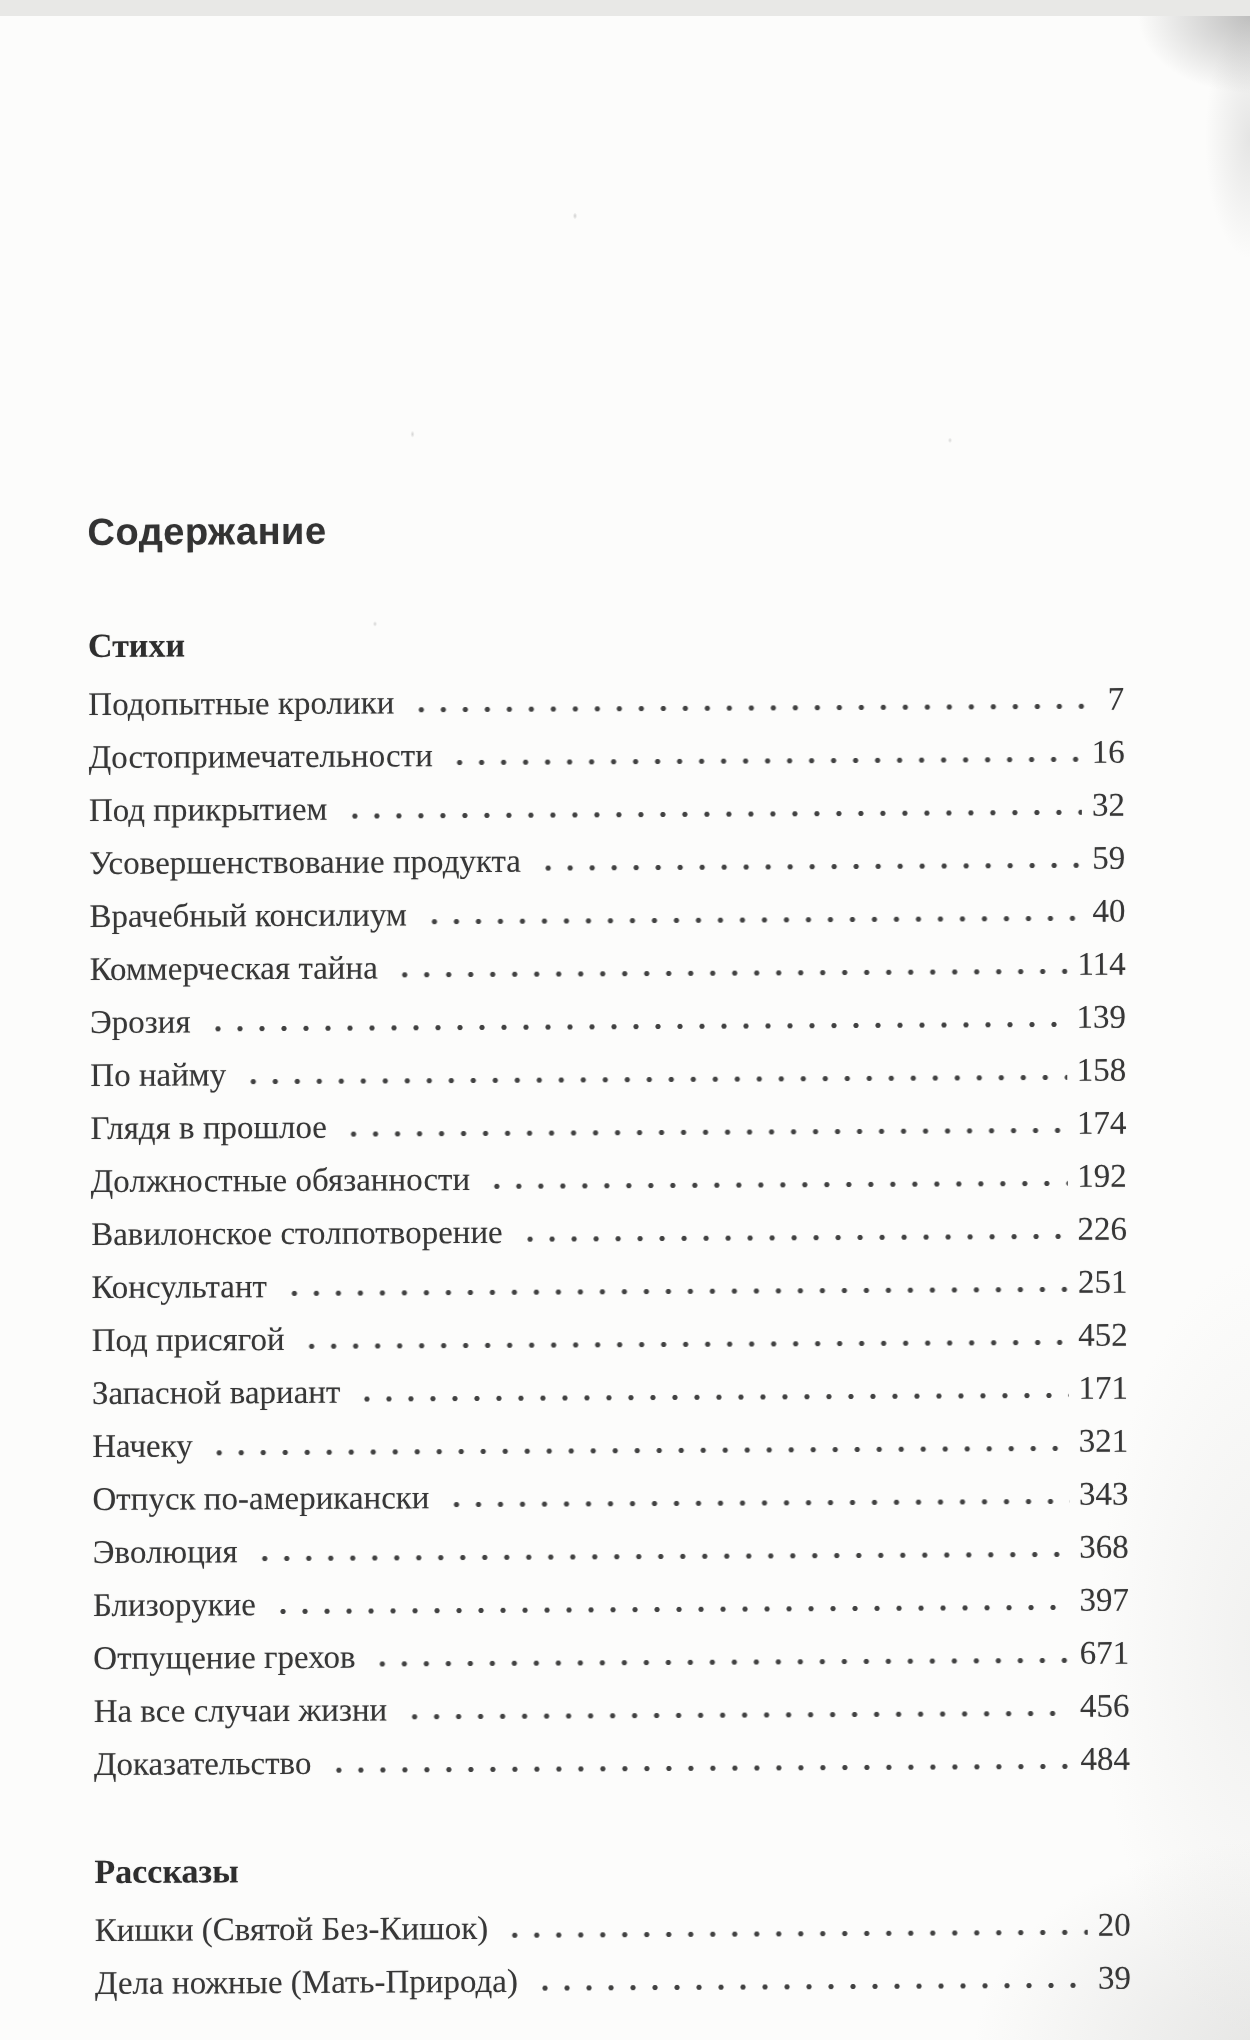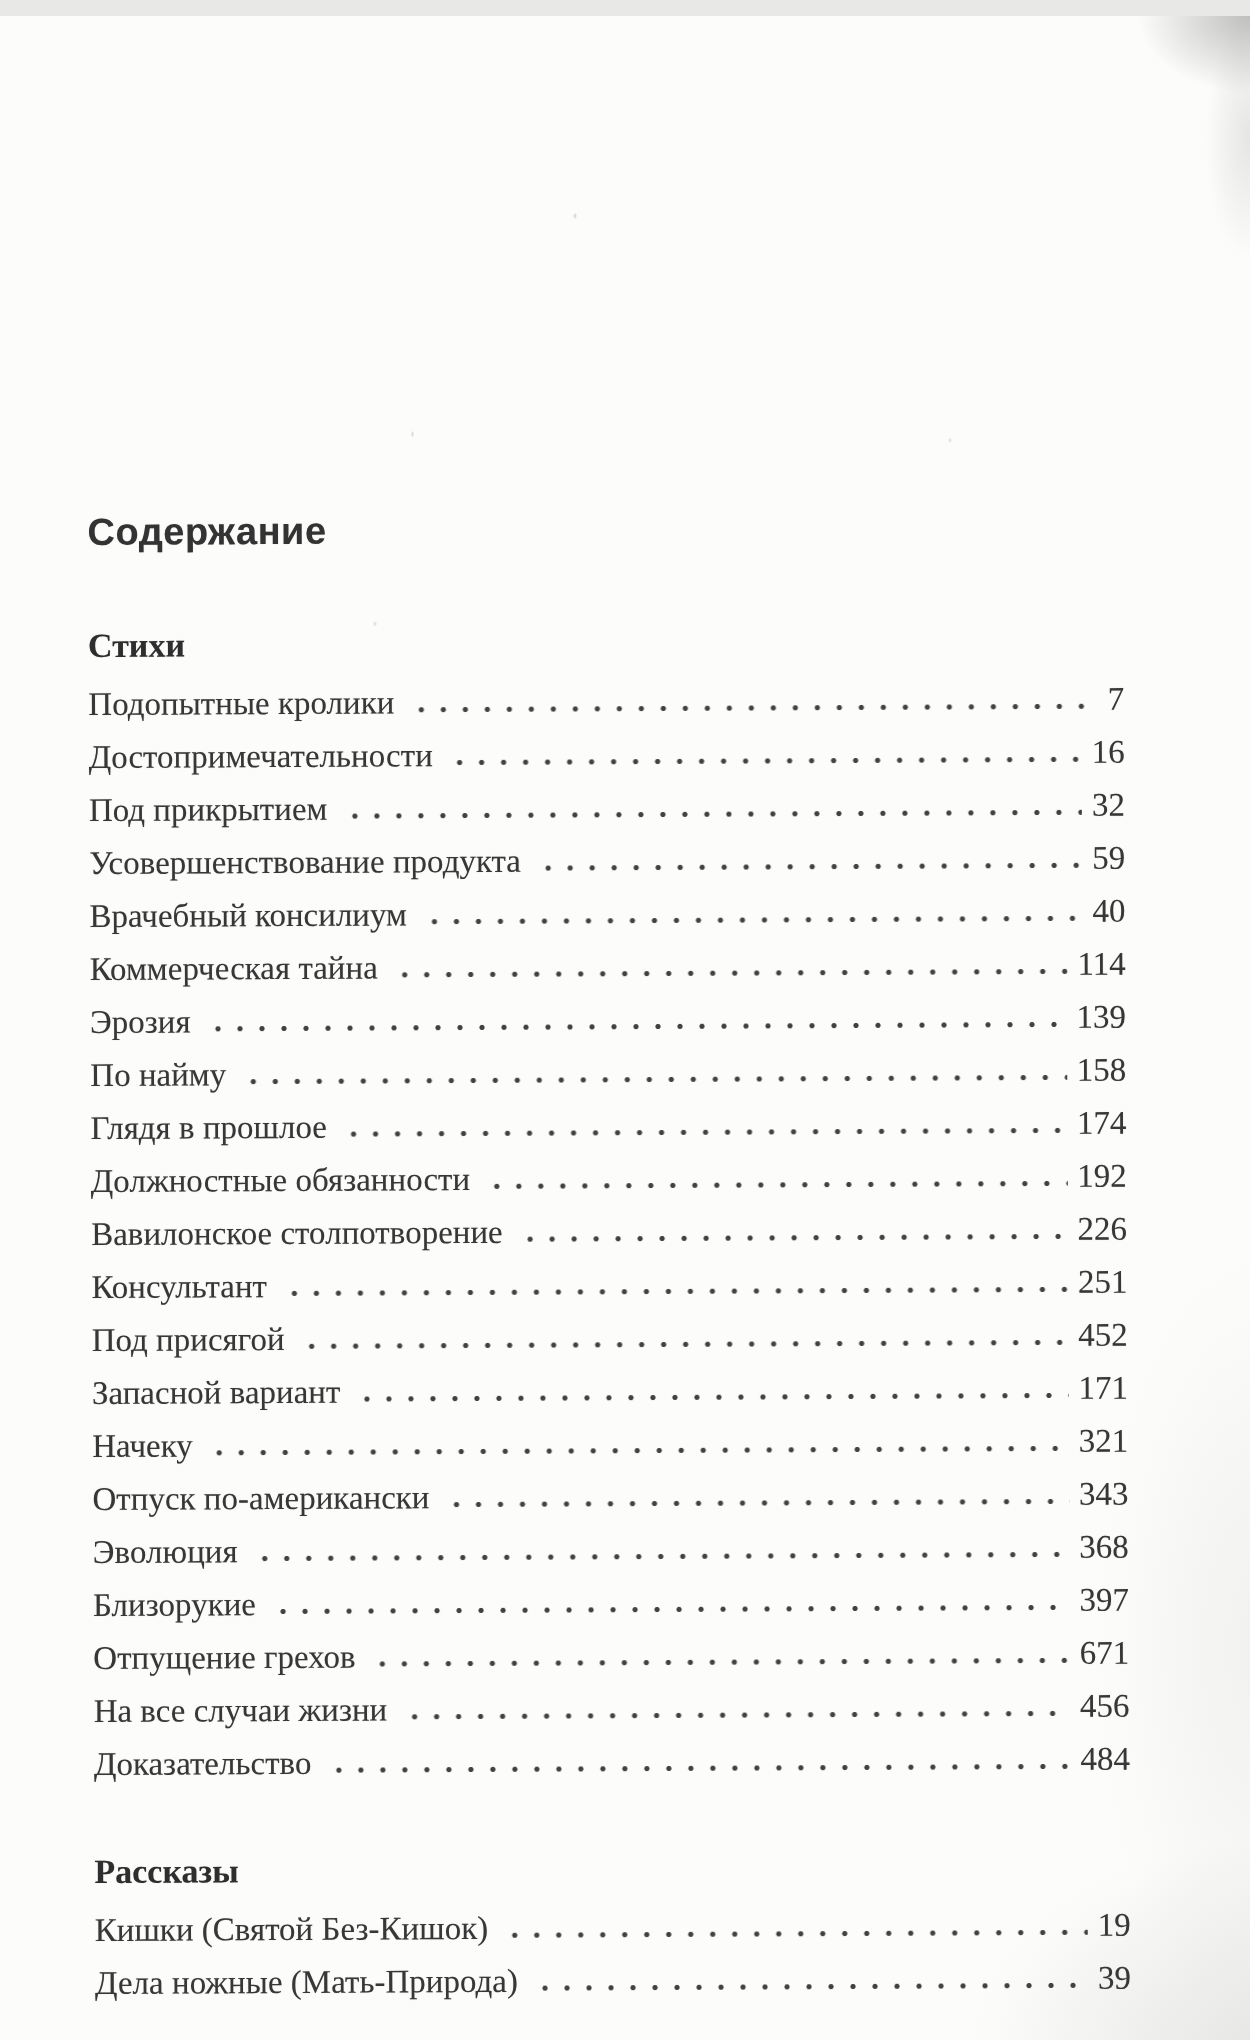--- a/index.html
+++ b/index.html
@@ -220,21 +220,21 @@
   </div>
 </div>
   </section>
 
   <section class="toc-section">
     <h2 class="section-heading">Рассказы</h2>
     <div class="entries">
   <div class="row">
     <span class="title">Кишки (Святой Без-Кишок)</span>
     <span class="leader"></span>
-    <span class="num">19</span>
+    <span class="num">20</span>
   </div>
 
   <div class="row">
     <span class="title">Дела ножные (Мать-Природа)</span>
     <span class="leader"></span>
     <span class="num">39</span>
   </div>
 </div>
   </section>
 </div>

